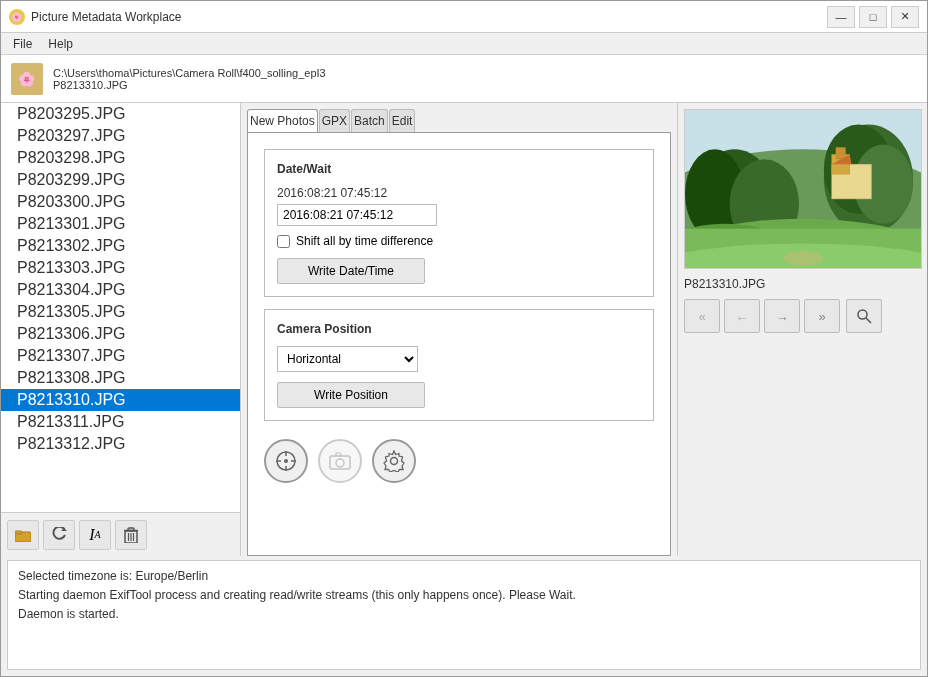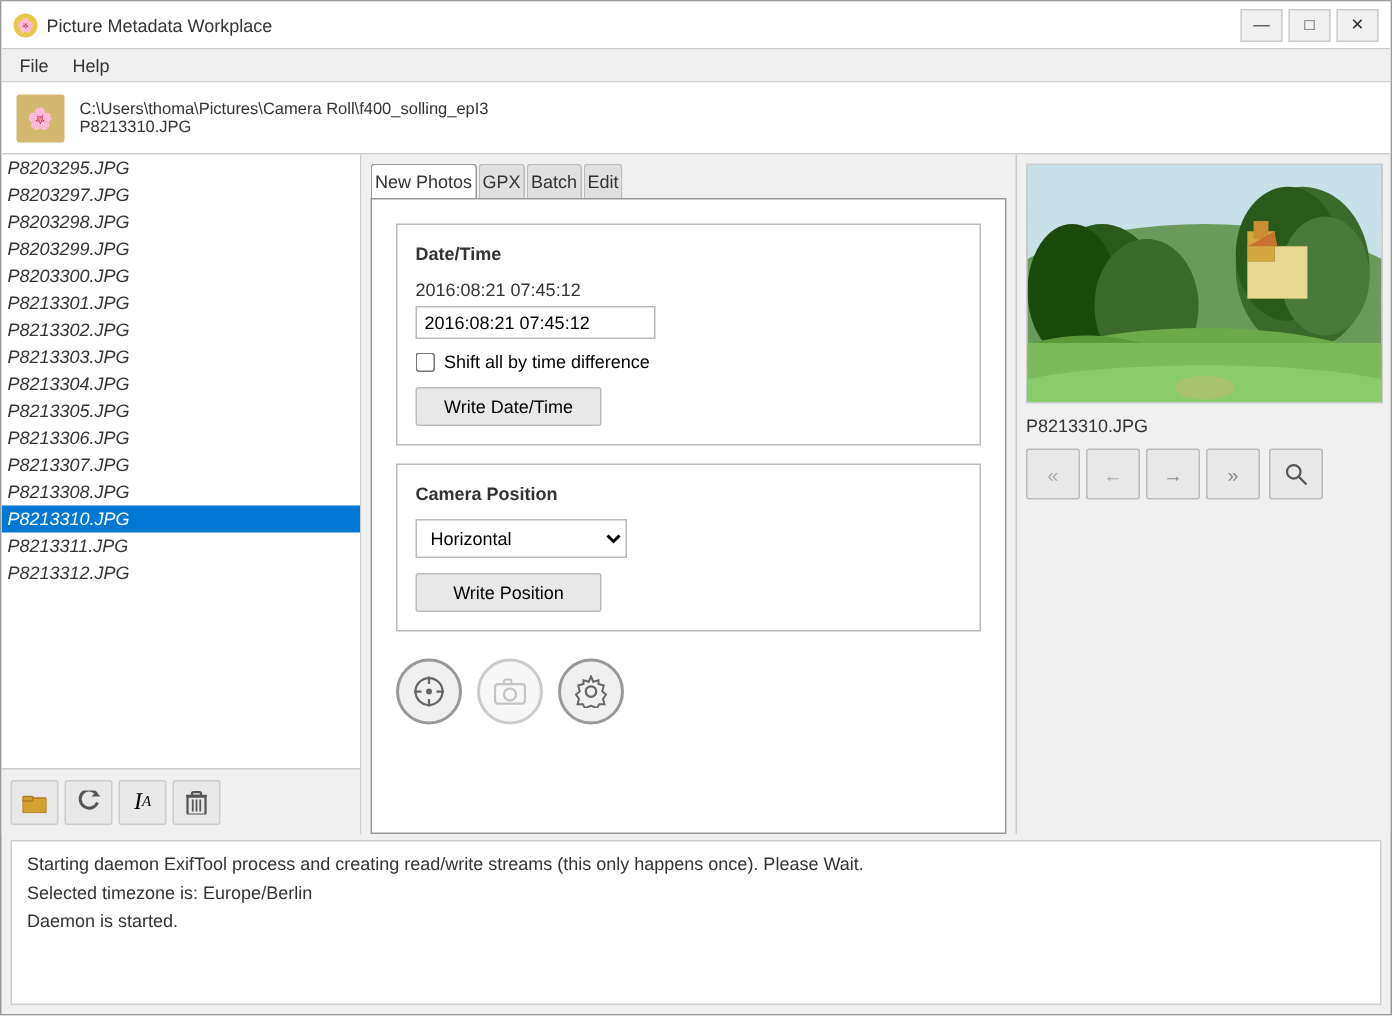--- a/index.html
+++ b/index.html
@@ -130,26 +130,25 @@
       display: flex;
       flex-direction: column;
       overflow: hidden;
     }
     .file-list-container {
       flex: 1;
       overflow-y: scroll;
       overflow-x: hidden;
     }
     .file-list-item {
-      padding: 2px 4px;
-      cursor: pointer;
-      font-size: 12px;
+      padding: 2px 16px;
+      cursor: pointer;
+      font-size: 16px;
       color: #333;
       white-space: nowrap;
-      font-style: italic;
     }
     .file-list-item.selected {
       background: #0078d4;
       color: #fff;
     }
     .file-list-toolbar {
       height: 44px;
       border-top: 1px solid #ccc;
       display: flex;
       align-items: center;
@@ -247,21 +246,21 @@
       margin: 0;
     }
     .write-btn {
       padding: 5px 16px;
       background: #e8e8e8;
       border: 1px solid #bbb;
       cursor: pointer;
       font-size: 12px;
       border-radius: 2px;
       display: block;
-      width: 124px;
+      width: 148px;
       text-align: center;
     }
 
     .select-dropdown {
       width: 141px;
       padding: 4px 5px;
       border: 1px solid #bbb;
       font-size: 12px;
       margin-bottom: 10px;
       background: #fff;
@@ -458,21 +457,21 @@
     <div class="center-panel">
       <div class="tabs-bar">
         <div class="tab active">New Photos</div>
         <div class="tab">GPX</div>
         <div class="tab">Batch</div>
         <div class="tab">Edit</div>
       </div>
       <div class="tab-content">
 
         <div class="section">
-          <div class="section-title">Date/Time</div>
+          <div class="section-title">Date/Wait</div>
           <div class="date-value">2016:08:21 07:45:12</div>
           <input type="text" class="date-input" value="2016:08:21 07:45:12" style="">
           <div class="checkbox-row">
             <input type="checkbox" style="">
             <label>Shift all by time difference</label>
           </div>
           <button class="write-btn">Write Date/Time</button>
         </div>
 
         <div class="section">
@@ -558,18 +557,18 @@
             <circle cx="6.5" cy="6.5" r="4.5" fill="none" stroke="#555" stroke-width="1.5"></circle>
             <line x1="10" y1="10" x2="15" y2="15" stroke="#555" stroke-width="1.5"></line>
           </svg>
         </button>
       </div>
     </div>
 
   </div>
 
   <div class="status-bar" id="status-bar">
-  <div>Starting daemon ExifTool process and creating read/write streams (this only happens once). Please Wait.</div>
-      <div>Selected timezone is: Europe/Berlin</div>
+  <div>Selected timezone is: Europe/Berlin</div>
+      <div>Starting daemon ExifTool process and creating read/write streams (this only happens once). Please Wait.</div>
       <div>Daemon is started.</div>
     </div>
 
 </div>
 
 </body></html>

